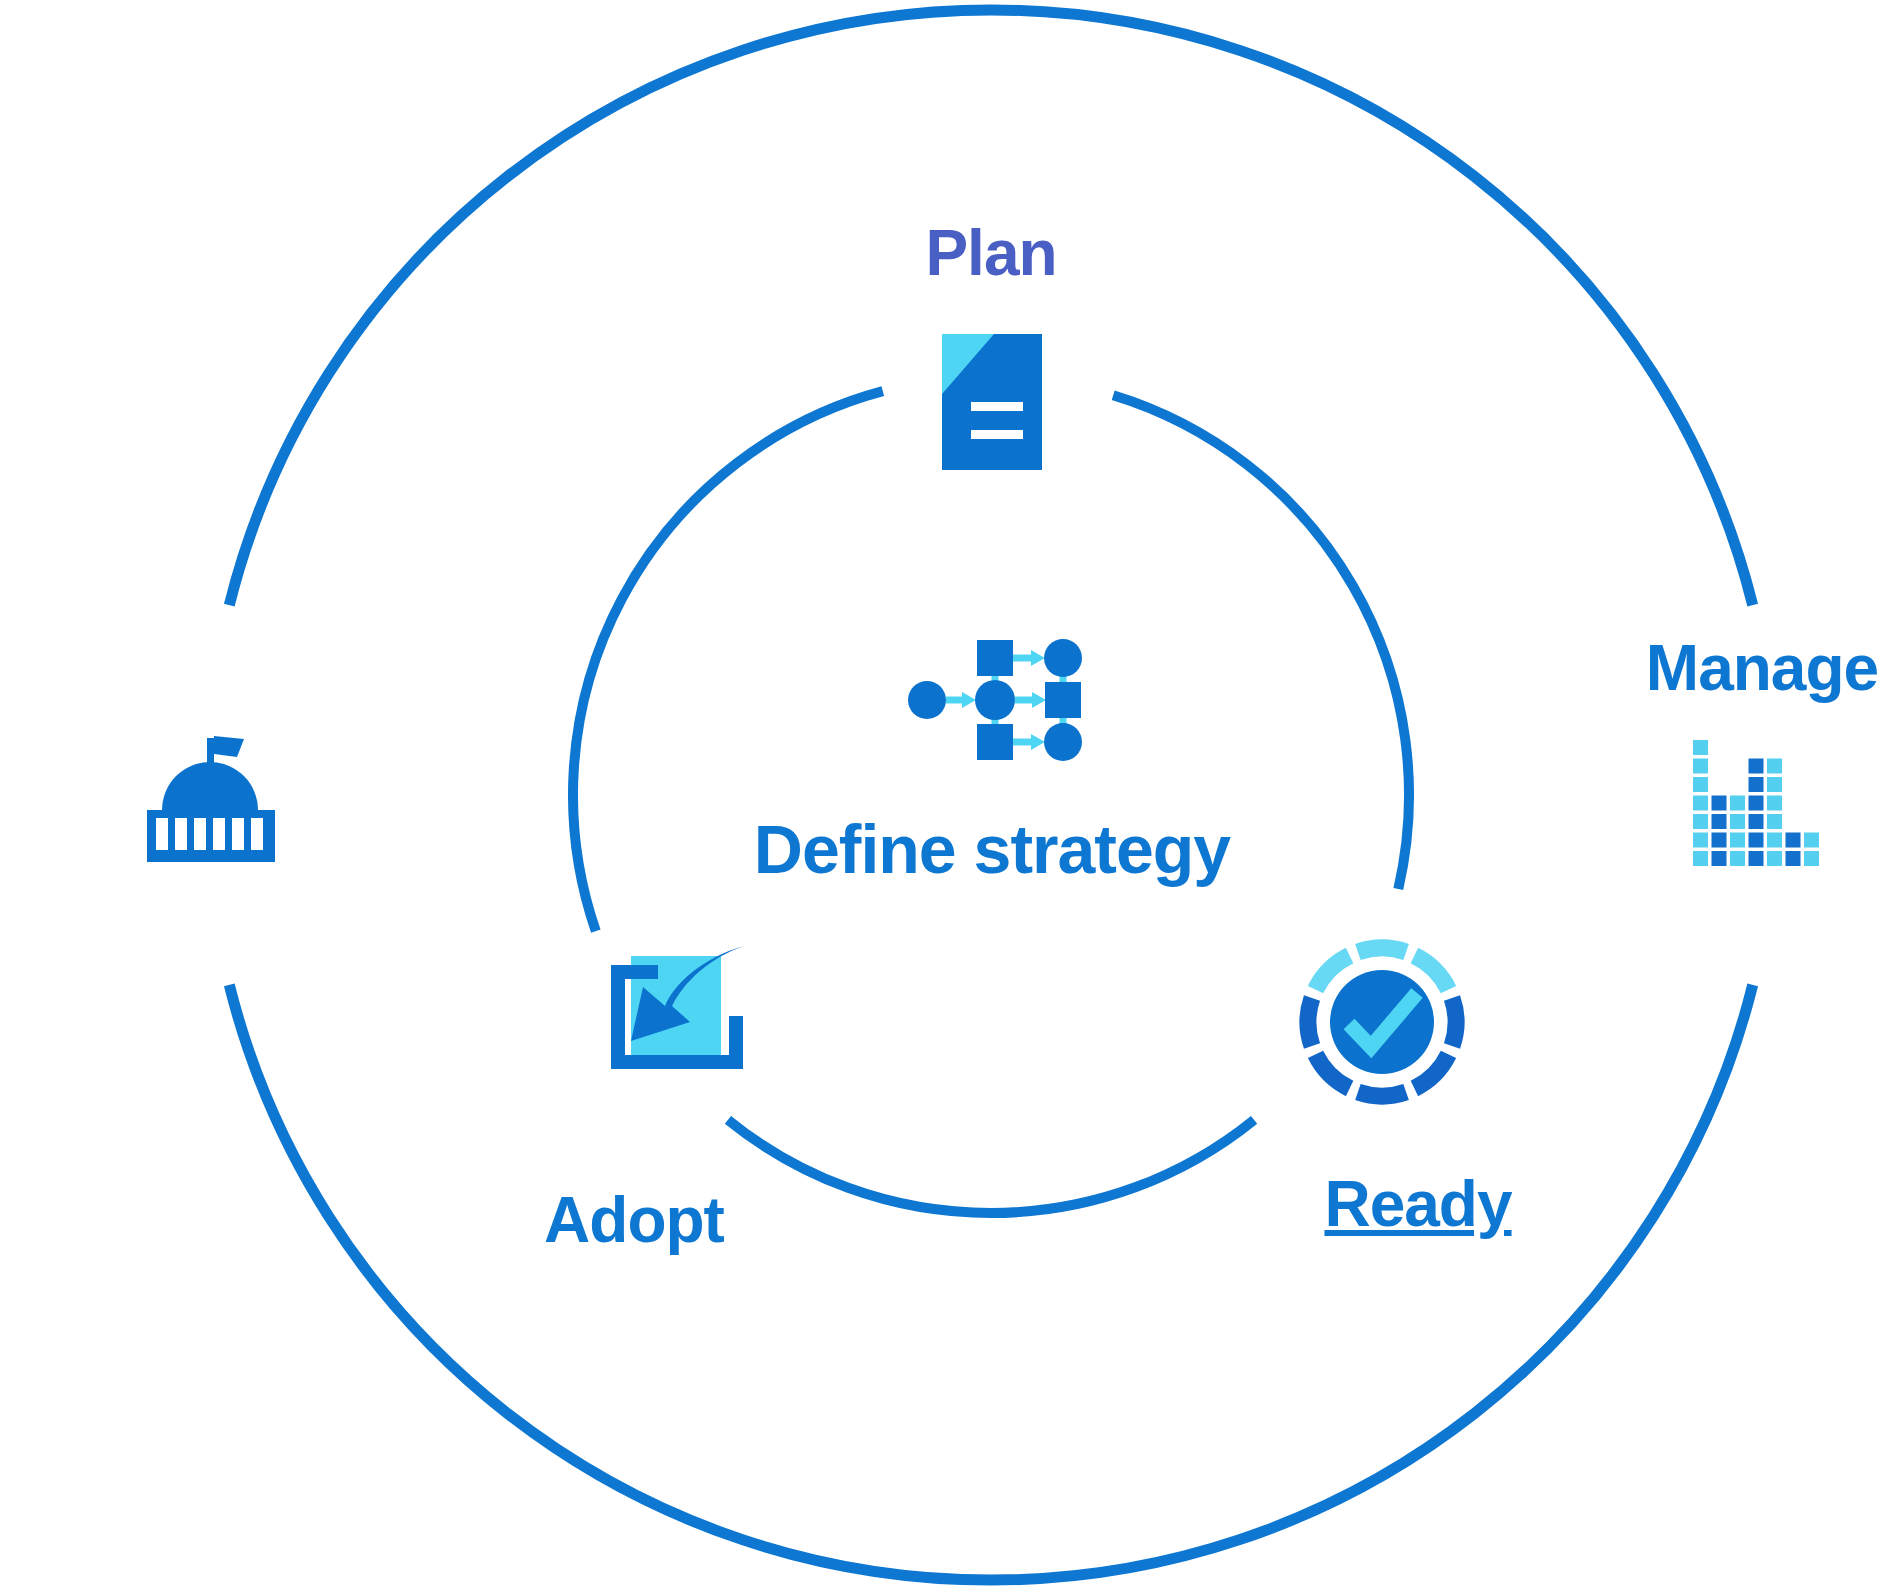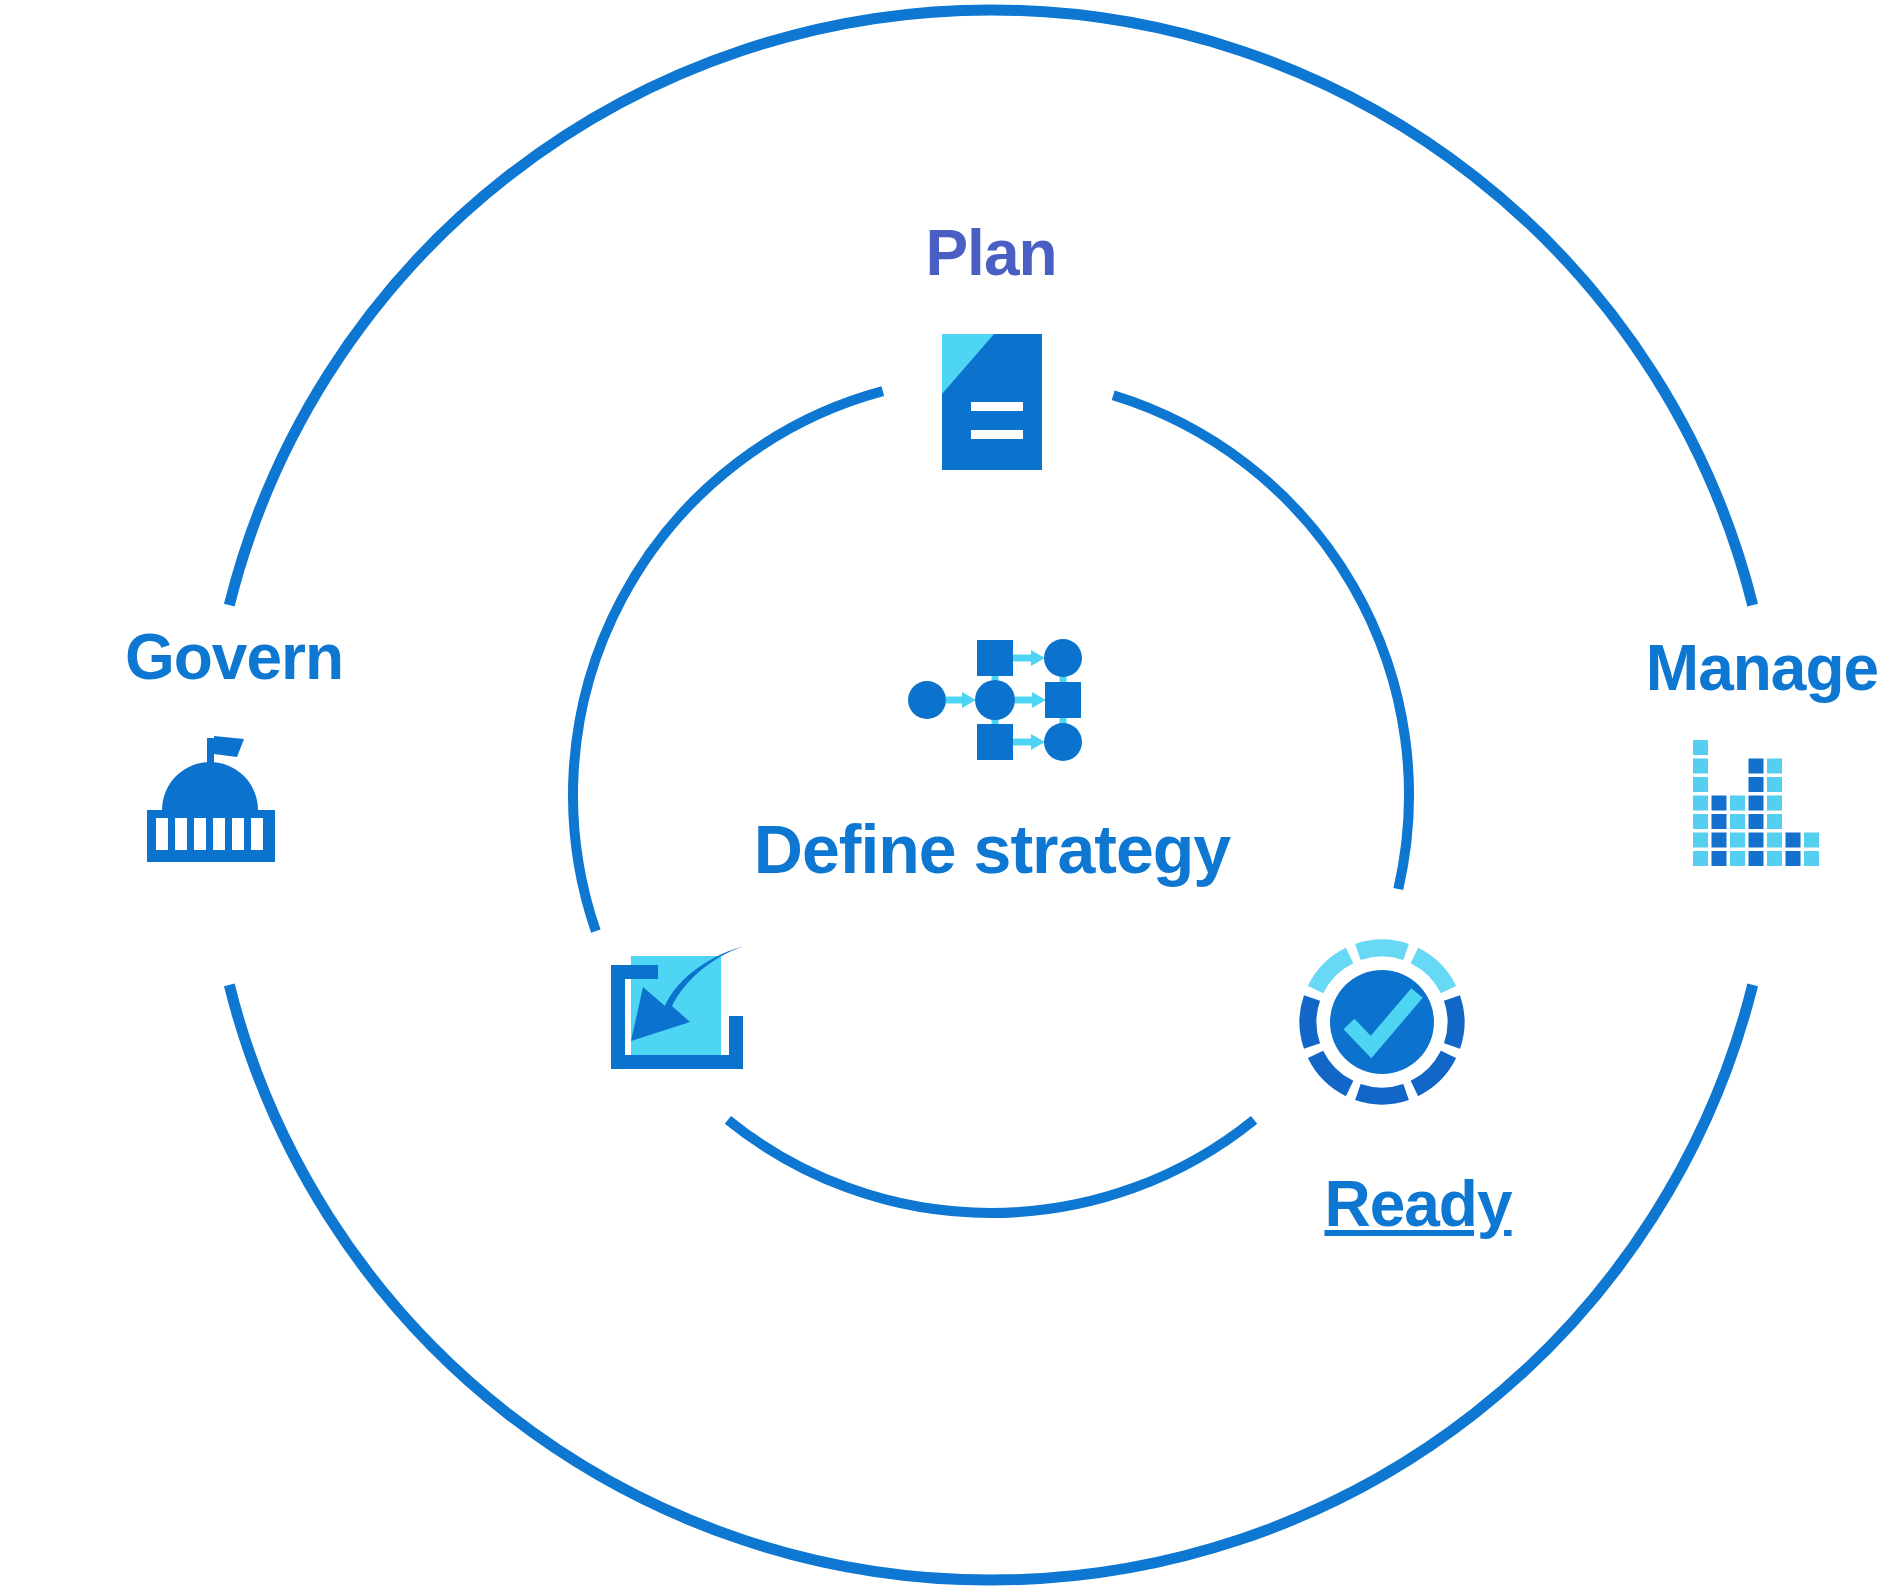--- a/index.html
+++ b/index.html
@@ -134,16 +134,16 @@
           <path d="M 1313.9 1092.0 A 74 74 0 0 0 1362.1 1092.0" fill="none" stroke="#1166c7" stroke-width="17"></path>
           <path d="M 1370.4 1088.5 A 74 74 0 0 0 1404.5 1054.4" fill="none" stroke="#1166c7" stroke-width="17"></path>
         </g>
       <circle cx="1338" cy="1022" r="52" fill="var(--icon-dark)"></circle>
       <polyline points="1305,1024 1327,1047 1373,993" fill="none" stroke="var(--cyan)" stroke-width="15"></polyline>
     </g>
   </svg>
 
   <div class="lbl plan" style="left:947px;  top:253px;">Plan</div>
   <div class="lbl" style="left:1374px; top:1204px;text-decoration:underline;">Ready</div>
-  <div class="lbl" style="left:190px;  top:657px;">Govern</div>
+  <div class="lbl" style="left:590px;  top:1220px;">Adopt</div>
   <div class="lbl" style="left:1718px; top:668px;">Manage</div>
   <div class="lbl center" style="left:948px;  top:849px;">Define strategy</div>
 </div>
 
 </body></html>

